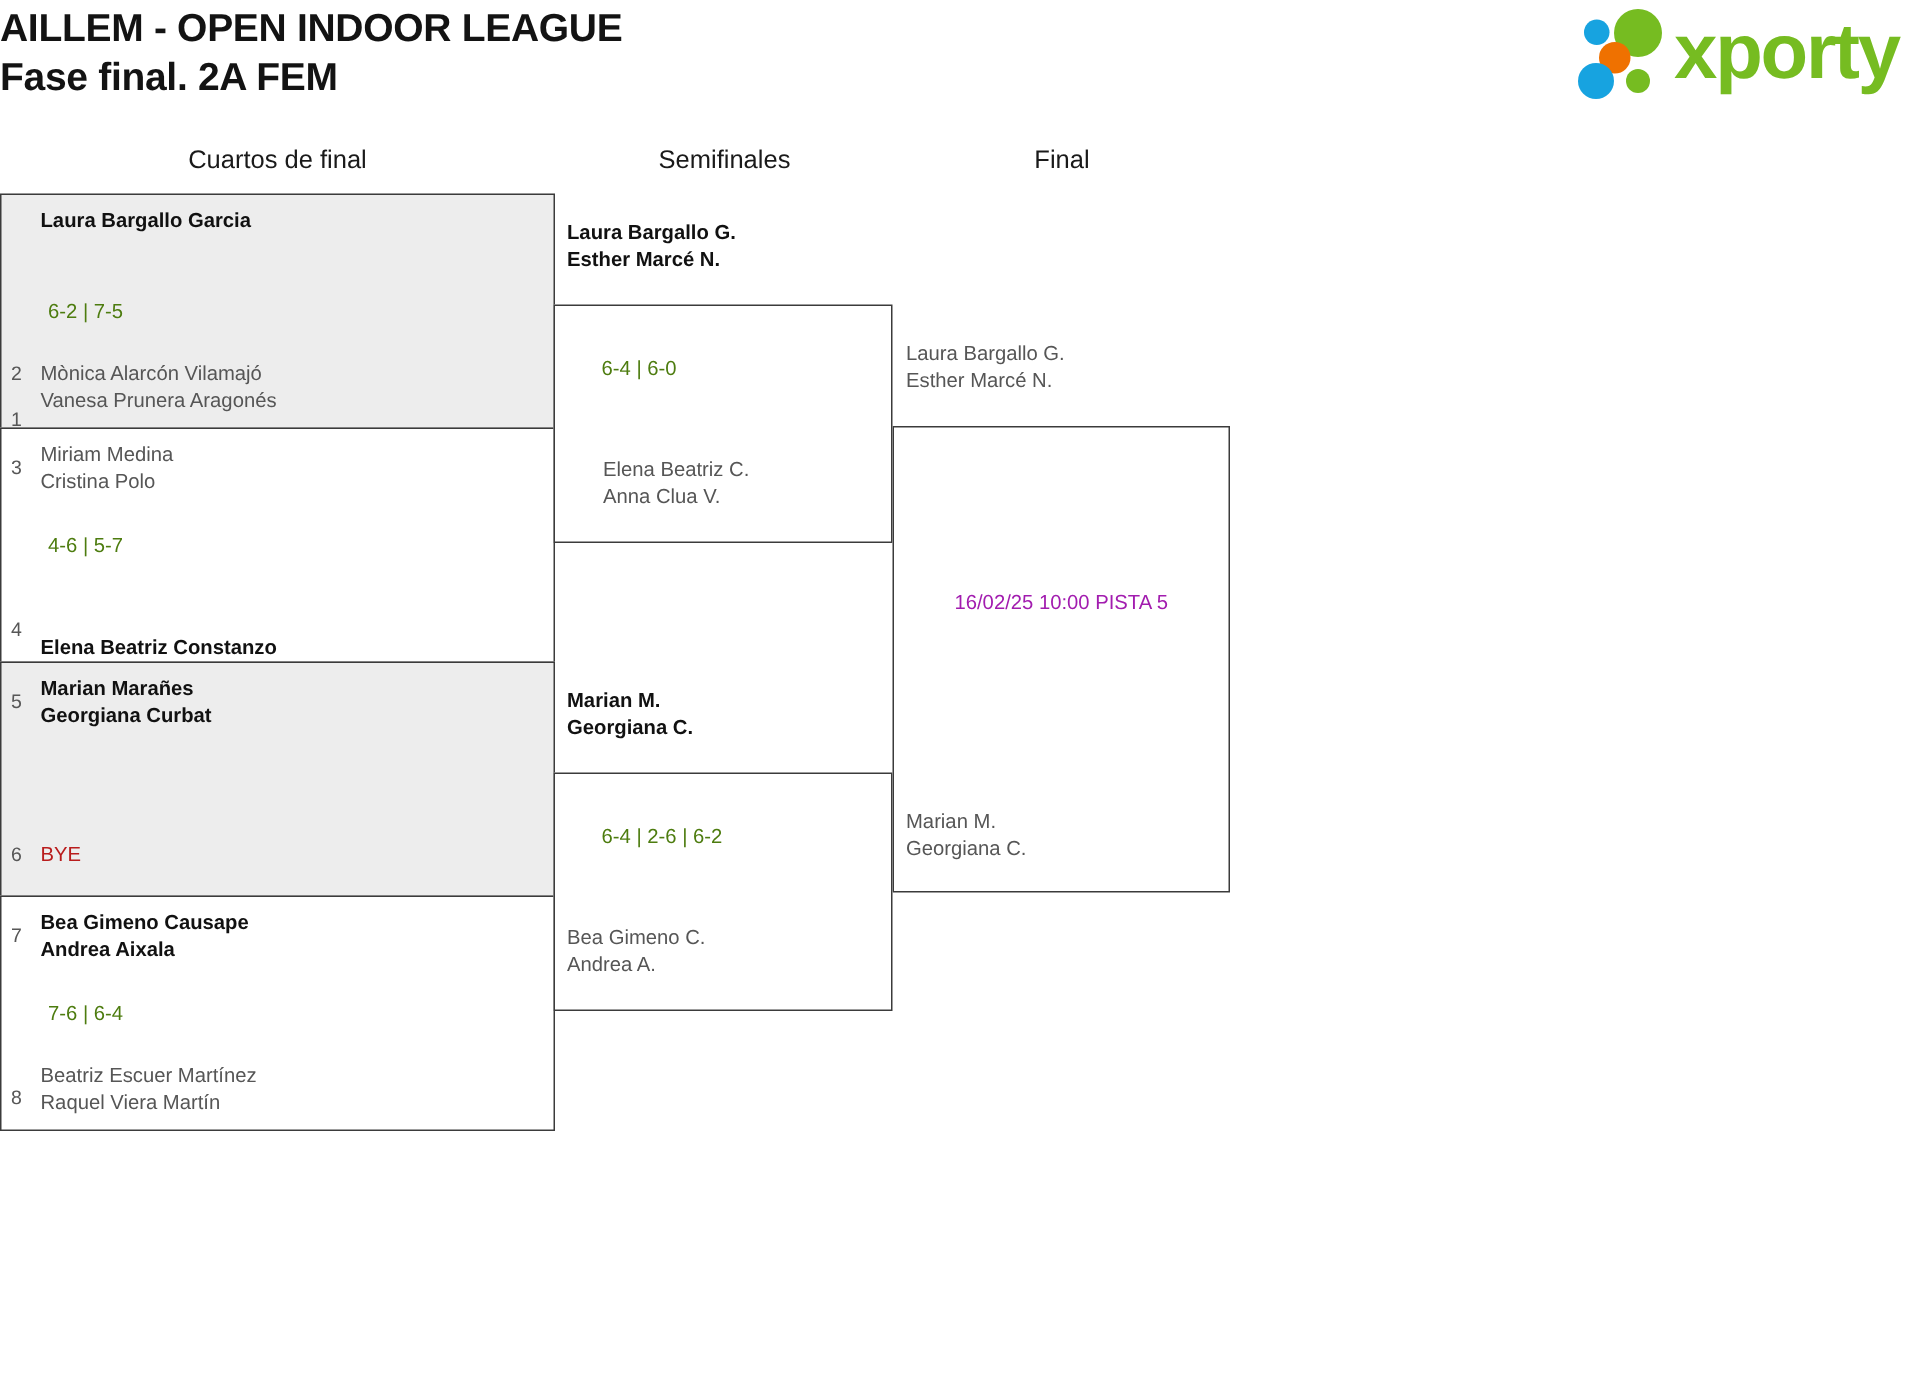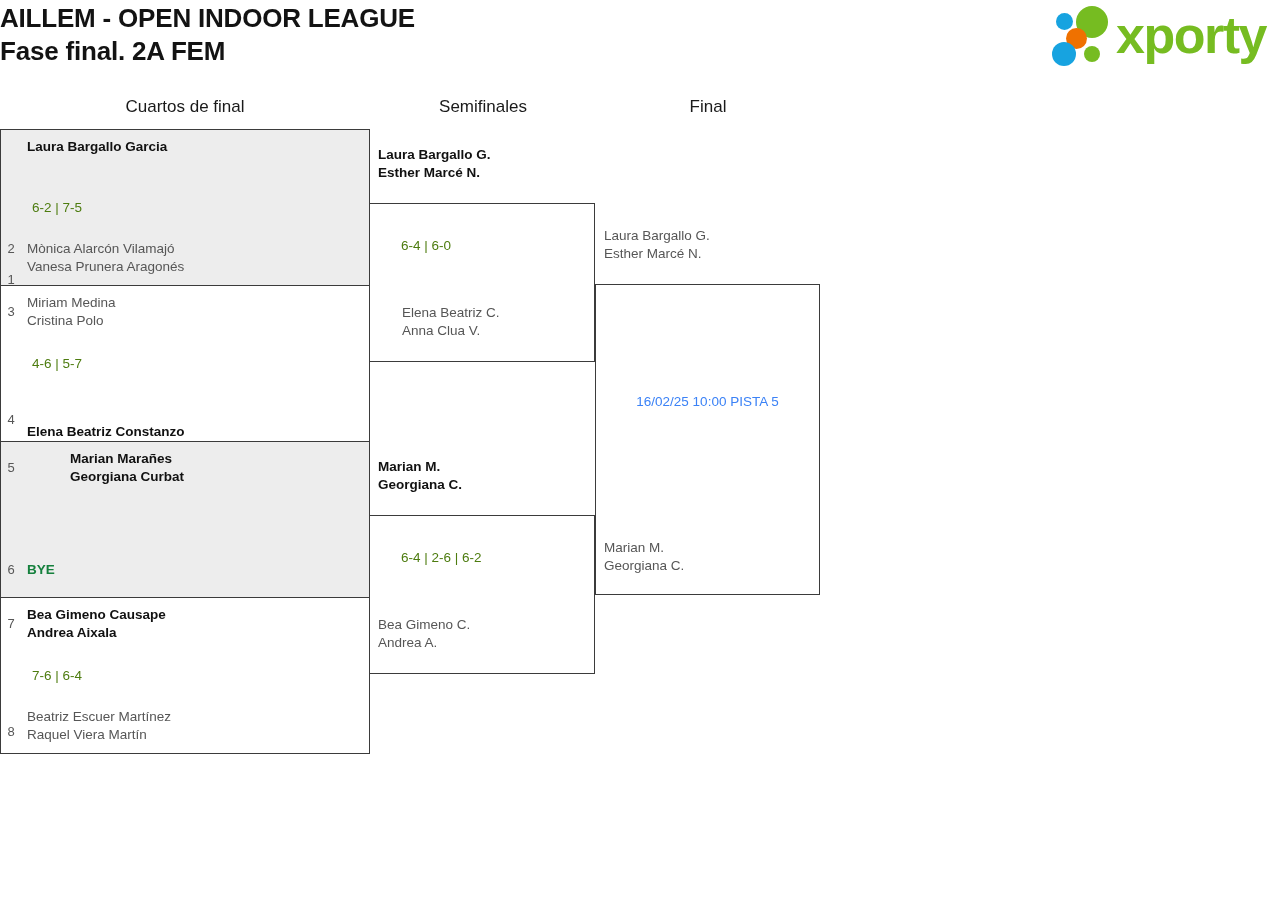--- a/index.html
+++ b/index.html
@@ -62,23 +62,23 @@
   .loser  .nm { font-weight: 400; color: #565656; }
 
   .score {
     position: absolute; left: 0; right: 0;
     text-align: left; font-size: 13.5px;
     color: #4d7c0f; line-height: 17px; margin-left: 31px;
   }
   .sched {
     position: absolute; left: 0; right: 0;
     text-align: center; font-size: 13.5px;
-    color: #3b82f6; line-height: 17px;
+    color: #a21caf; line-height: 17px;
   }
-  .bye { font-weight: 700; color: #15803d; font-size: 13.5px; line-height: 18px; }
+  .bye { font-weight: 400; color: #b91c1c; font-size: 13.5px; line-height: 18px; }
 </style>
 </head>
 <body>
 
 <div id="root">
 
   <div class="title-block">
     <div class="title-line">AILLEM - OPEN INDOOR LEAGUE</div>
     <div class="title-line">Fase final. 2A FEM</div>
   </div>
@@ -120,21 +120,21 @@
     <div class="score" style="top:69px;">4-6 | 5-7</div>
     <span class="seed" style="top:126px; left:2px;">4</span>
     <div class="side winner" style="top:110px;margin-top:27px;">
       <span class="nm">Elena Beatriz Constanzo</span>
       <span class="nm">Anna Clua Villas</span>
     </div>
   </div>
 
   <div class="match shaded" style="left:0px; top:441px; width:370px; height:157px;">
     <span class="seed" style="top:18px; left:2px;">5</span>
-    <div class="side winner" style="top:8px;margin-left:43px;">
+    <div class="side winner" style="top:8px;">
       <span class="nm">Marian Marañes</span>
       <span class="nm">Georgiana Curbat</span>
     </div>
     <div class="score" style="top:69px;"></div>
     <span class="seed" style="top:120px; left:2px;">6</span>
     <div class="side" style="top:119px;">
       <span class="bye">BYE</span>
     </div>
   </div>
 

